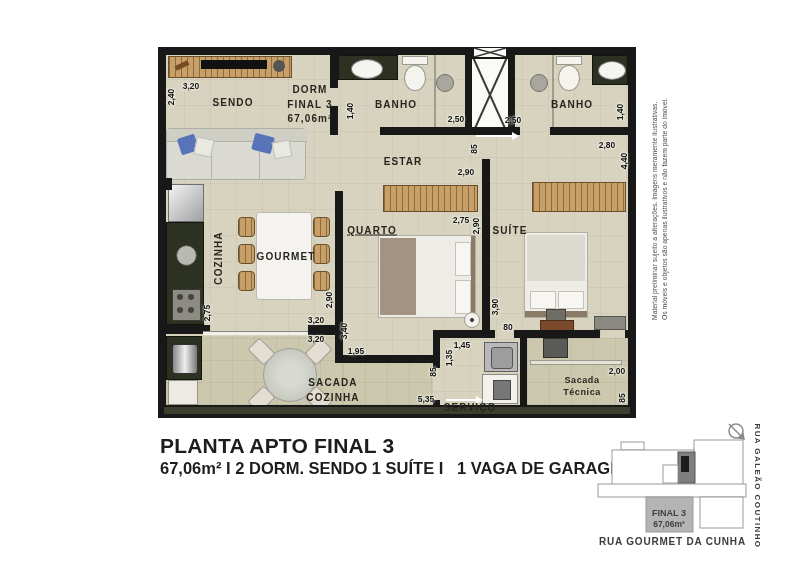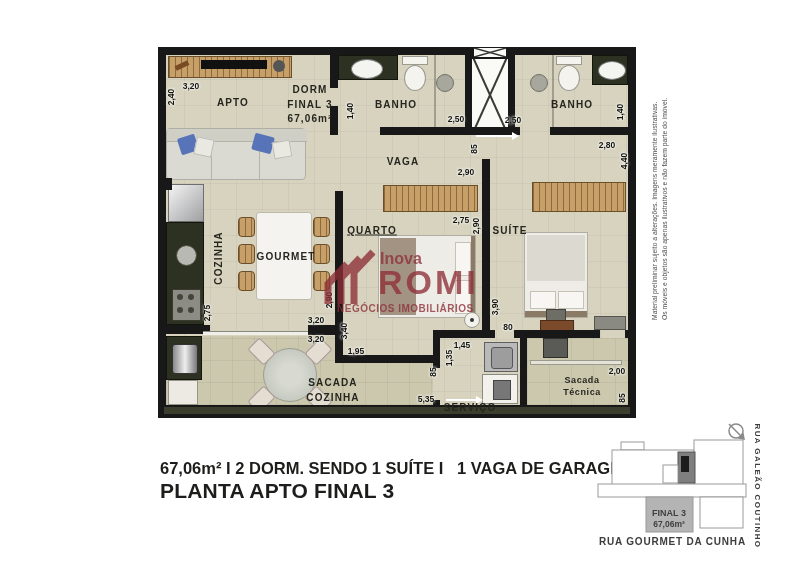--- a/index.html
+++ b/index.html
@@ -30,21 +30,21 @@
                 border-bottom:4px solid transparent;border-left:7px solid #ffffff;}
   
   #watermark{position:absolute;left:323px;top:244px;width:185px;height:78px;opacity:.78;color:#8e2f37;}
   #watermark .inova{position:absolute;left:57px;top:6px;font-size:16px;font-weight:bold;}
   #watermark .romi{position:absolute;left:55px;top:19px;font-size:34px;font-weight:bold;letter-spacing:3px;}
   #watermark .tagline{position:absolute;left:14px;top:59px;font-size:10px;font-weight:bold;letter-spacing:.5px;white-space:nowrap;}
   
   #disclaimer{position:absolute;left:650px;top:320px;width:272px;transform:rotate(-90deg);
               transform-origin:0 0;font-size:6.8px;line-height:1.4;color:#4f4f4f;white-space:nowrap;}
   
-  #footer-title{position:absolute;left:160px;top:434px;font-size:21px;font-weight:bold;color:#1d1d1b;letter-spacing:.2px;margin-top:45px;}
+  #footer-title{position:absolute;left:160px;top:434px;font-size:21px;font-weight:bold;color:#1d1d1b;letter-spacing:.2px;}
   #footer-subtitle{position:absolute;left:160px;top:459px;font-size:16.5px;font-weight:bold;color:#1d1d1b;white-space:pre;}
   
   #keyplan{position:absolute;left:593px;top:414px;}
   #street-right{position:absolute;left:757px;top:486px;transform:translate(-50%,-50%) rotate(90deg);
                 font-size:8px;font-weight:bold;letter-spacing:1.4px;color:#3d3d3d;white-space:nowrap;}
   #street-bottom{position:absolute;left:599px;top:536px;font-size:10px;font-weight:bold;letter-spacing:.8px;color:#3d3d3d;white-space:nowrap;}
 </style>
 </head>
 <body>
 
@@ -196,24 +196,24 @@
     <div class="arrow-line" style="left:318px;top:88px;width:36px;height:2px;"></div>
     <div class="arrow-head-r" style="left:354px;top:85px;"></div>
     <div class="arrow-line" style="left:288px;top:352px;width:30px;height:2px;"></div>
     <div class="arrow-head-r" style="left:318px;top:349px;"></div>
 
     <div class="rlabel" style="left:152px;top:58px;line-height:1.45;font-size:10px;">
       <div>DORM</div>
       <div>FINAL 3</div>
       <div>67,06m²</div>
     </div>
-    <div class="rlabel" style="left:75px;top:55px;">APTO</div>
+    <div class="rlabel" style="left:75px;top:55px;">SENDO</div>
     <div class="rlabel" style="left:238px;top:57px;">BANHO</div>
     <div class="rlabel" style="left:414px;top:57px;">BANHO</div>
-    <div class="rlabel" style="left:245px;top:114px;">VAGA</div>
+    <div class="rlabel" style="left:245px;top:114px;">ESTAR</div>
     <div class="rlabel" style="left:214px;top:183px;text-decoration:underline;">QUARTO</div>
     <div class="rlabel" style="left:352px;top:183px;">SUÍTE</div>
     <div class="rlabel v" style="left:60px;top:211px;">COZINHA</div>
     <div class="rlabel" style="left:128px;top:209px;">GOURMET</div>
     <div class="rlabel" style="left:175px;top:343px;line-height:1.5;">
       <div>SACADA</div>
       <div>COZINHA</div>
     </div>
     <div class="rlabel" style="left:312px;top:360px;">SERVIÇO</div>
     <div class="rlabel small" style="left:424px;top:339px;">
@@ -242,30 +242,20 @@
     <span class="dim v" style="left:49px;top:266px;">2,75</span>
     <span class="dim v" style="left:337px;top:260px;">3,90</span>
     <span class="dim" style="left:350px;top:280px;">80</span>
     <span class="dim" style="left:304px;top:298px;">1,45</span>
     <span class="dim v" style="left:291px;top:311px;">1,35</span>
     <span class="dim v" style="left:275px;top:325px;">85</span>
     <span class="dim" style="left:459px;top:324px;">2,00</span>
     <span class="dim v" style="left:464px;top:351px;">85</span>
   </div>
 
-  <div id="watermark">
-    <svg width="54" height="62" style="position:absolute;left:0;top:0;">
-      <path d="M5,60 V40 L24,20" stroke="#8e2f37" stroke-width="7" fill="none"></path>
-      <path d="M18,60 V34 L37,14" stroke="#8e2f37" stroke-width="7" fill="none"></path>
-      <path d="M31,60 V28 L50,8" stroke="#8e2f37" stroke-width="7" fill="none"></path>
-    </svg>
-    <div class="inova">Inova</div>
-    <div class="romi">ROMI</div>
-    <div class="tagline">NEGÓCIOS IMOBILIÁRIOS</div>
-  </div>
 
   <div id="disclaimer">
     <div>Material preliminar sujeito a alterações. Imagens meramente ilustrativas.</div>
     <div>Os móveis e objetos são apenas ilustrativos e não fazem parte do imóvel.</div>
   </div>
 
   <div id="footer-title">PLANTA APTO FINAL 3</div>
   <div id="footer-subtitle">67,06m² I 2 DORM. SENDO 1 SUÍTE I   1 VAGA DE GARAGEM</div>
 
   <svg id="keyplan" width="160" height="130" viewBox="0 0 160 130">

